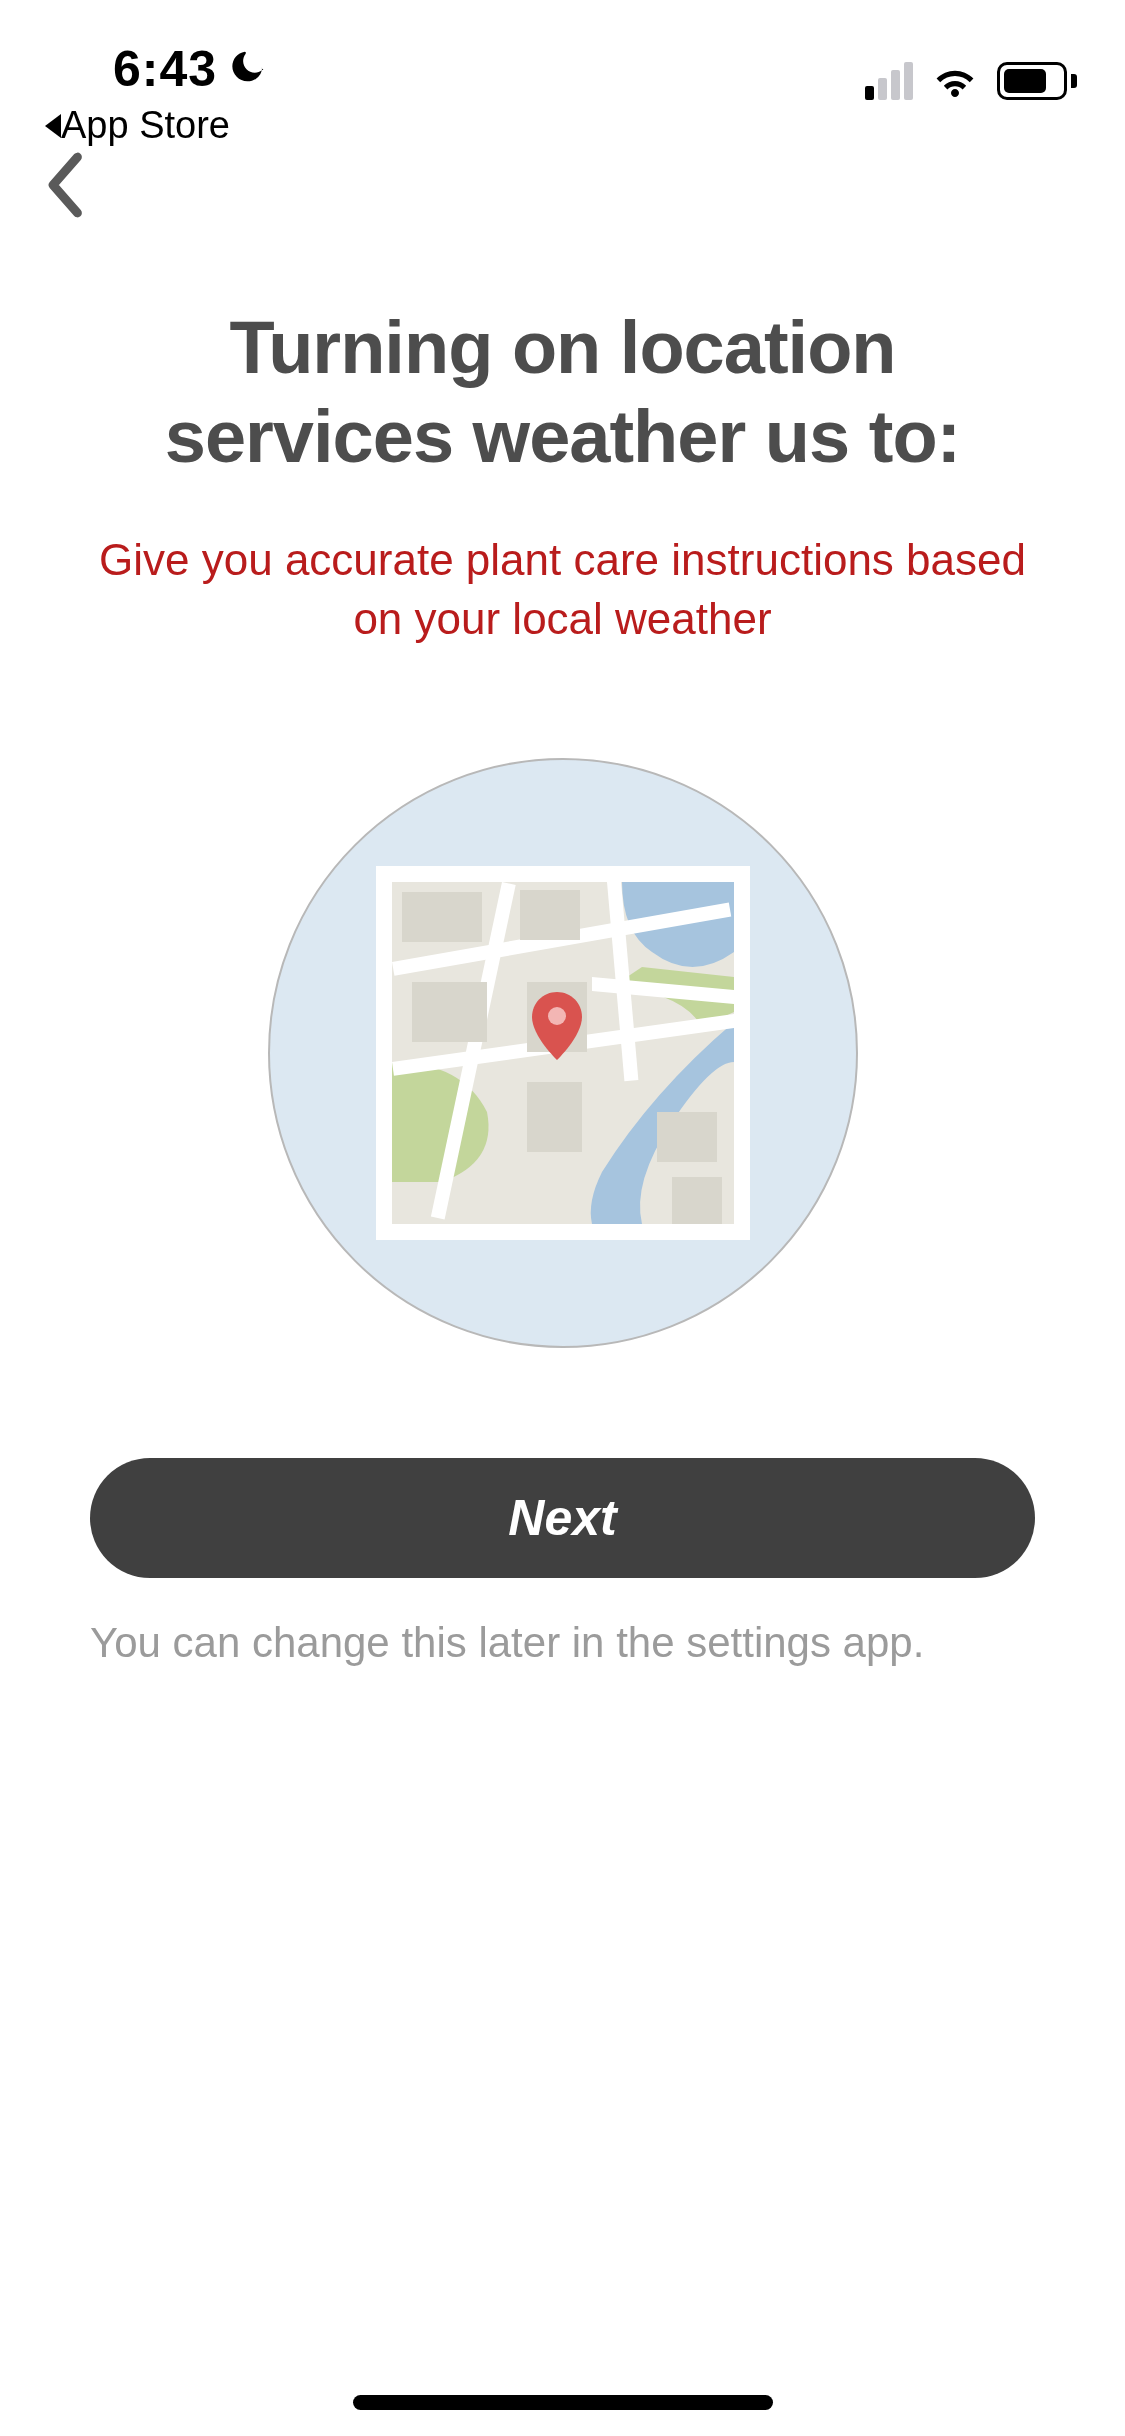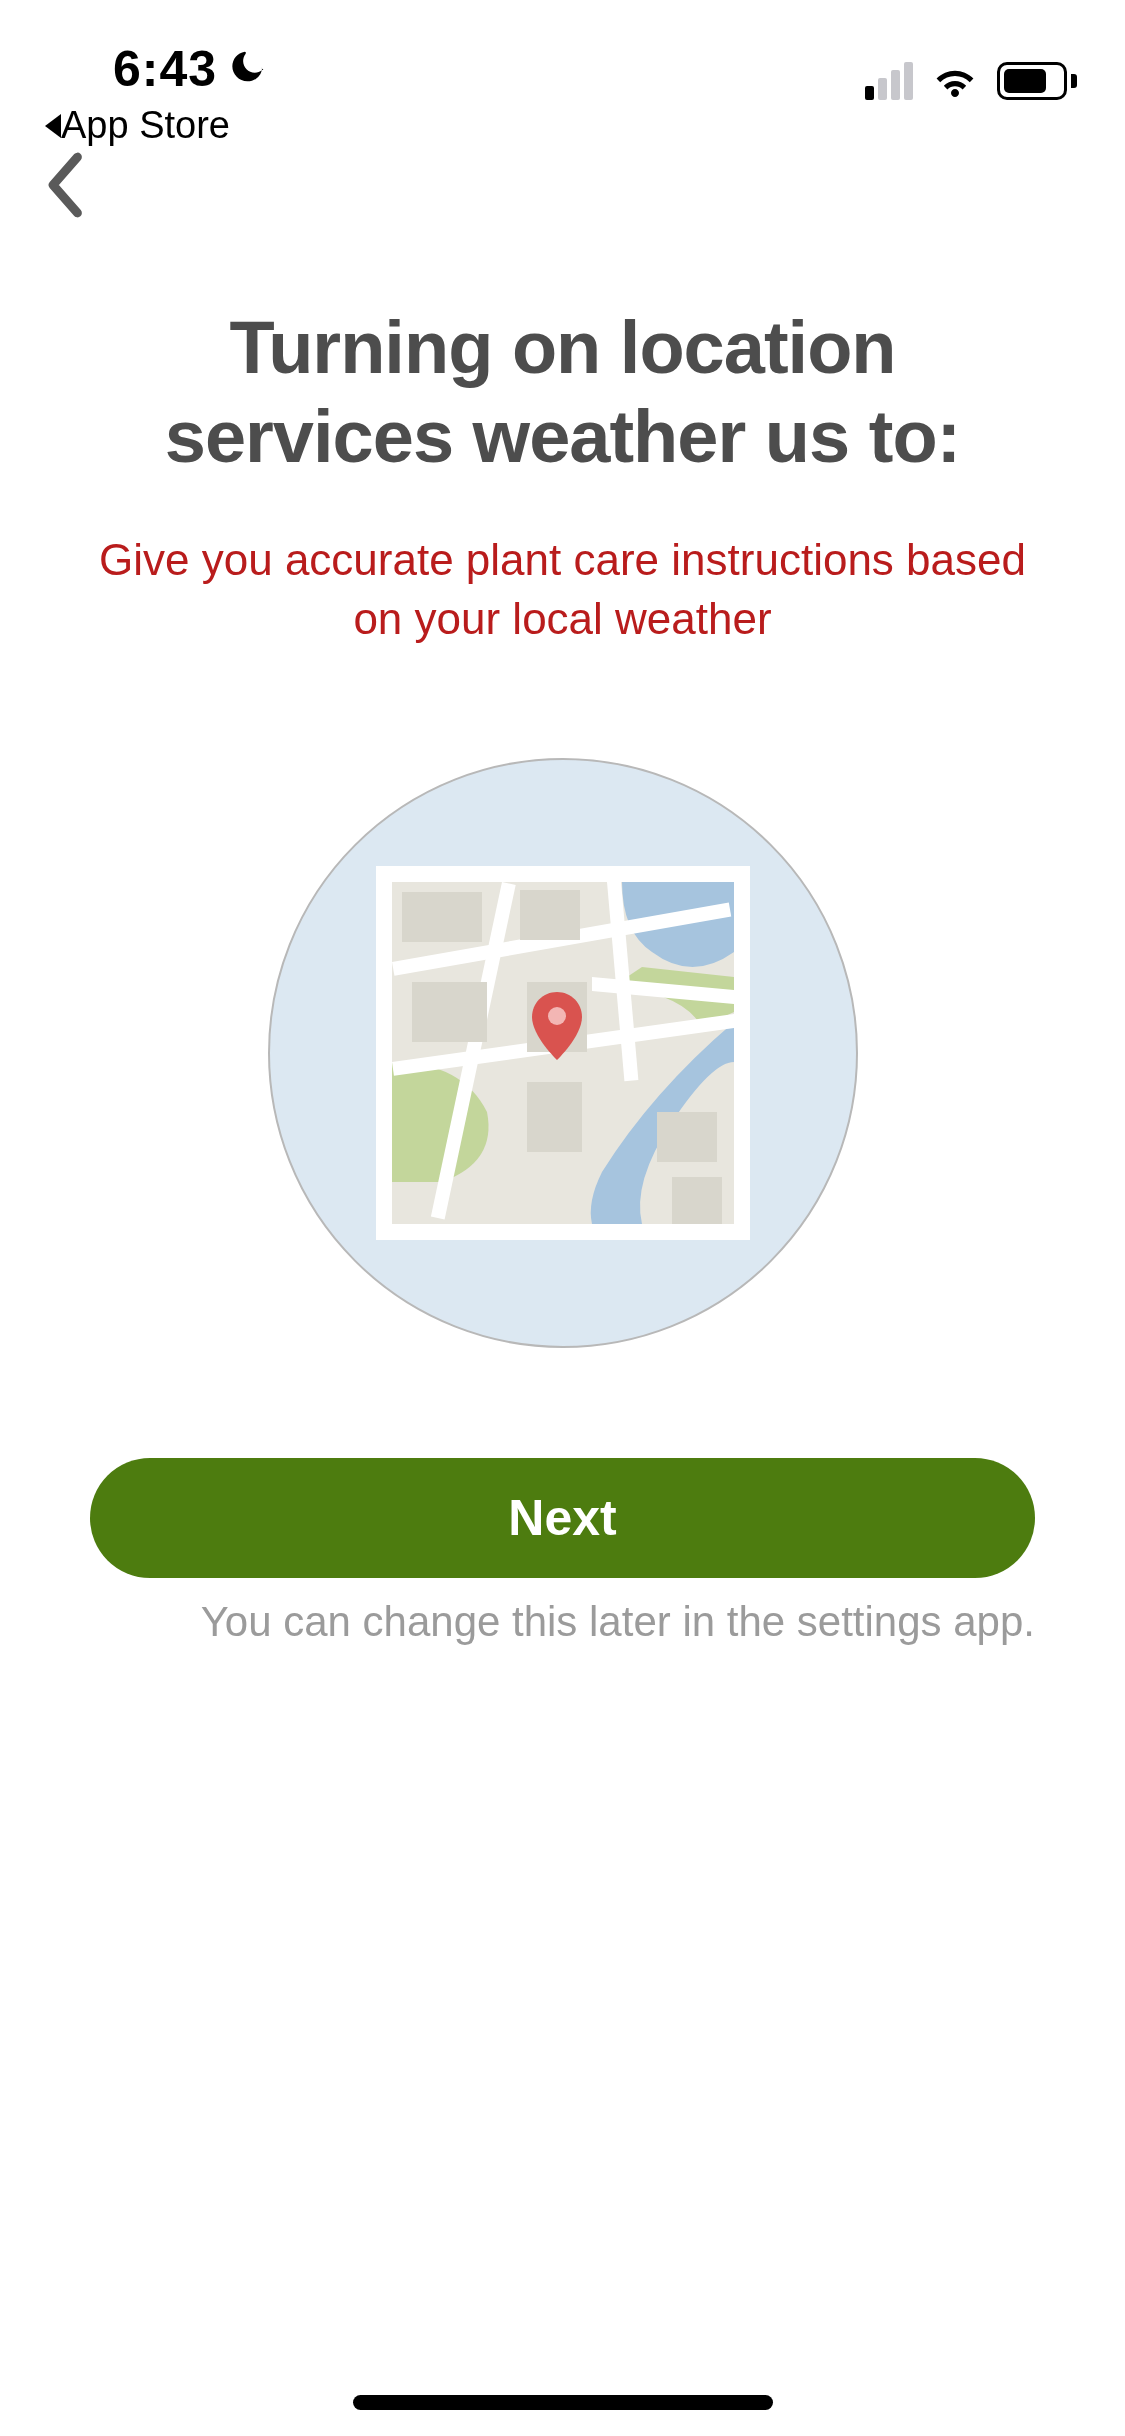--- a/index.html
+++ b/index.html
@@ -169,37 +169,38 @@
     .map-inner {
       width: 100%;
       height: 100%;
       position: relative;
       overflow: hidden;
     }
     .next-button {
       margin: 110px auto 0;
       width: 945px;
       height: 120px;
-      background: #4d7c0f;
+      background: #404040;
       border: none;
       border-radius: 60px;
       color: #fff;
       font-size: 50px;
       font-weight: 600;
       cursor: pointer;
       display: flex;
       align-items: center;
       justify-content: center;
+      font-style: italic;
     }
     .footer-note {
-      margin-top: 20px;
+      margin-top: 41px;
       font-size: 42px;
       font-weight: 400;
       color: #9b9b9b;
-      text-align: right;
+      text-align: left;
     }
     .home-indicator {
       position: absolute;
       bottom: 26px;
       left: 50%;
       transform: translateX(-50%);
       width: 420px;
       height: 15px;
       background: #000;
       border-radius: 10px;

